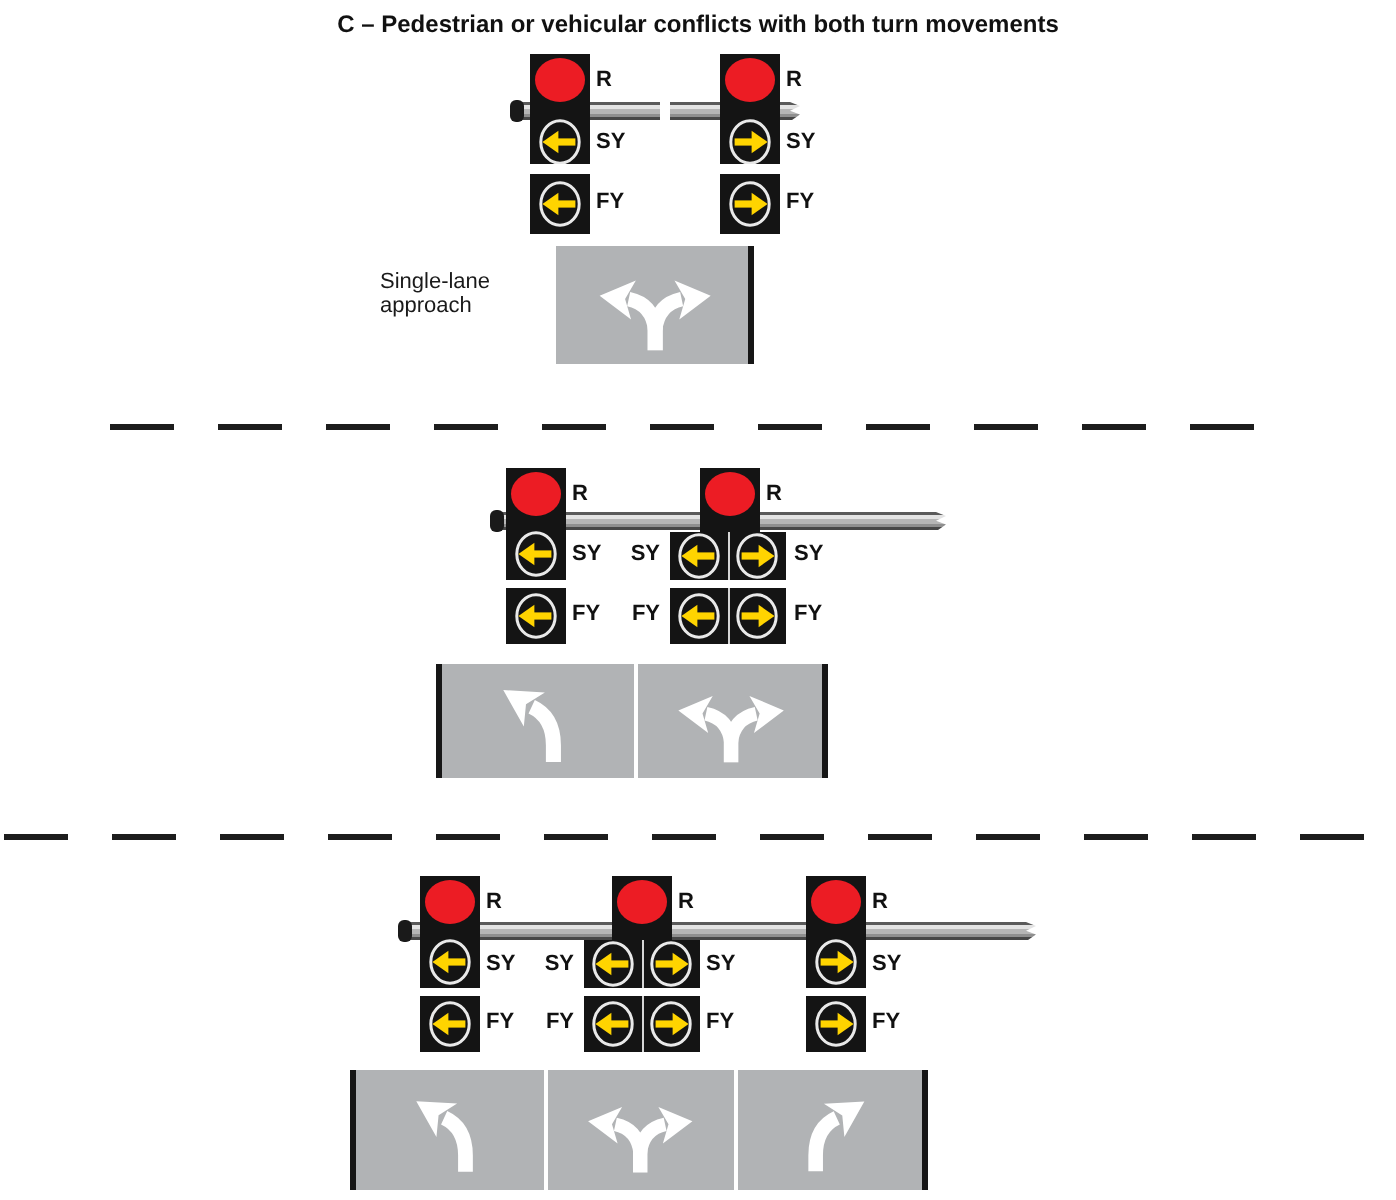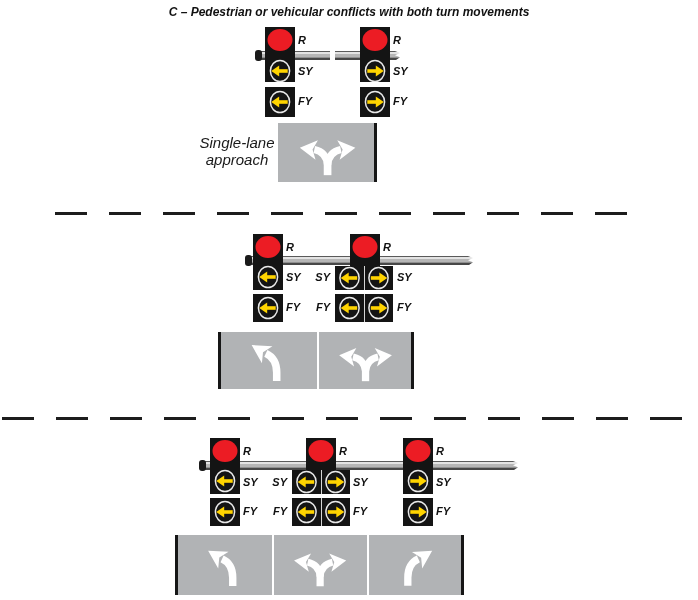--- a/index.html
+++ b/index.html
@@ -1,24 +1,24 @@
 <!DOCTYPE html>
 <html><head>
 <meta charset="utf-8">
 <style>
   html,body{margin:0;padding:0;background:#fff;}
   #canvas{position:relative;width:698px;height:600px;background:#fff;overflow:hidden;
-          font-family:"Liberation Sans",sans-serif;font-style:italic;}
+          font-family:"Liberation Sans",sans-serif;}
   .title{position:absolute;left:0;top:5px;width:698px;text-align:center;
          font-size:12px;font-weight:bold;color:#111;}
   .lbl{position:absolute;font-size:11px;font-weight:bold;color:#111;
        transform:translateY(-50%);z-index:6;white-space:nowrap;}
   .lbl.ra{text-align:right;}
-  .caption{position:absolute;font-size:15px;line-height:1.12;color:#1a1a1a;
-           text-align:center;white-space:pre-line;}
+  .caption{position:absolute;font-size:11px;line-height:1.12;color:#1a1a1a;
+           white-space:pre-line;}
   .pipe{position:absolute;height:9px;z-index:1;
         background:linear-gradient(#5a5a5a 0 1.5px,#e3e3e3 1.5px 3.5px,#b6b6b6 3.5px 6px,
                    #8f8f8f 6px 7.5px,#474747 7.5px 9px);}
   .pipe.jag{clip-path:polygon(0 0,calc(100% - 5px) 0,100% 22%,calc(100% - 5px) 48%,
             100% 70%,calc(100% - 4px) 100%,0 100%);}
   .cap{position:absolute;width:7px;height:11px;background:#1a1a1a;border-radius:3px;z-index:2;}
   .head{position:absolute;background:#141414;z-index:3;}
   .divline{position:absolute;width:1px;background:#d6d6d6;z-index:4;}
   .sign{position:absolute;background:#b1b3b5;display:flex;align-items:center;
         justify-content:center;z-index:1;}

